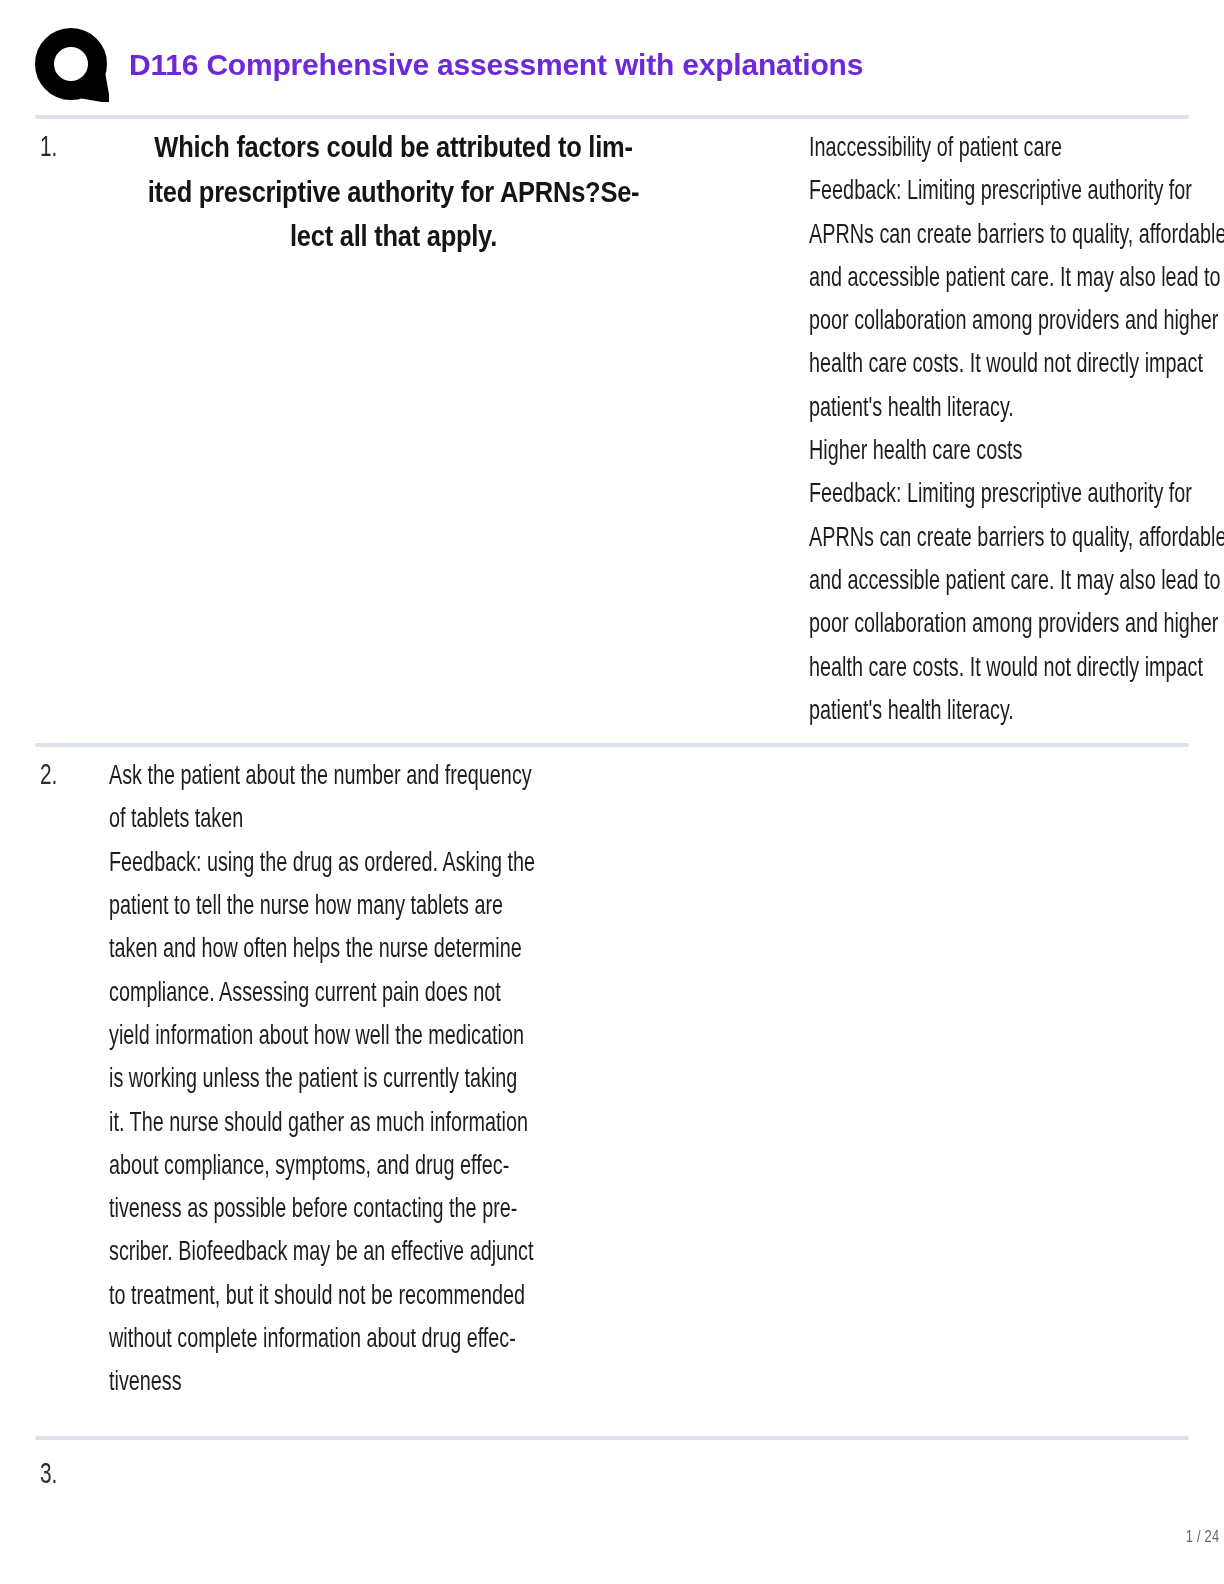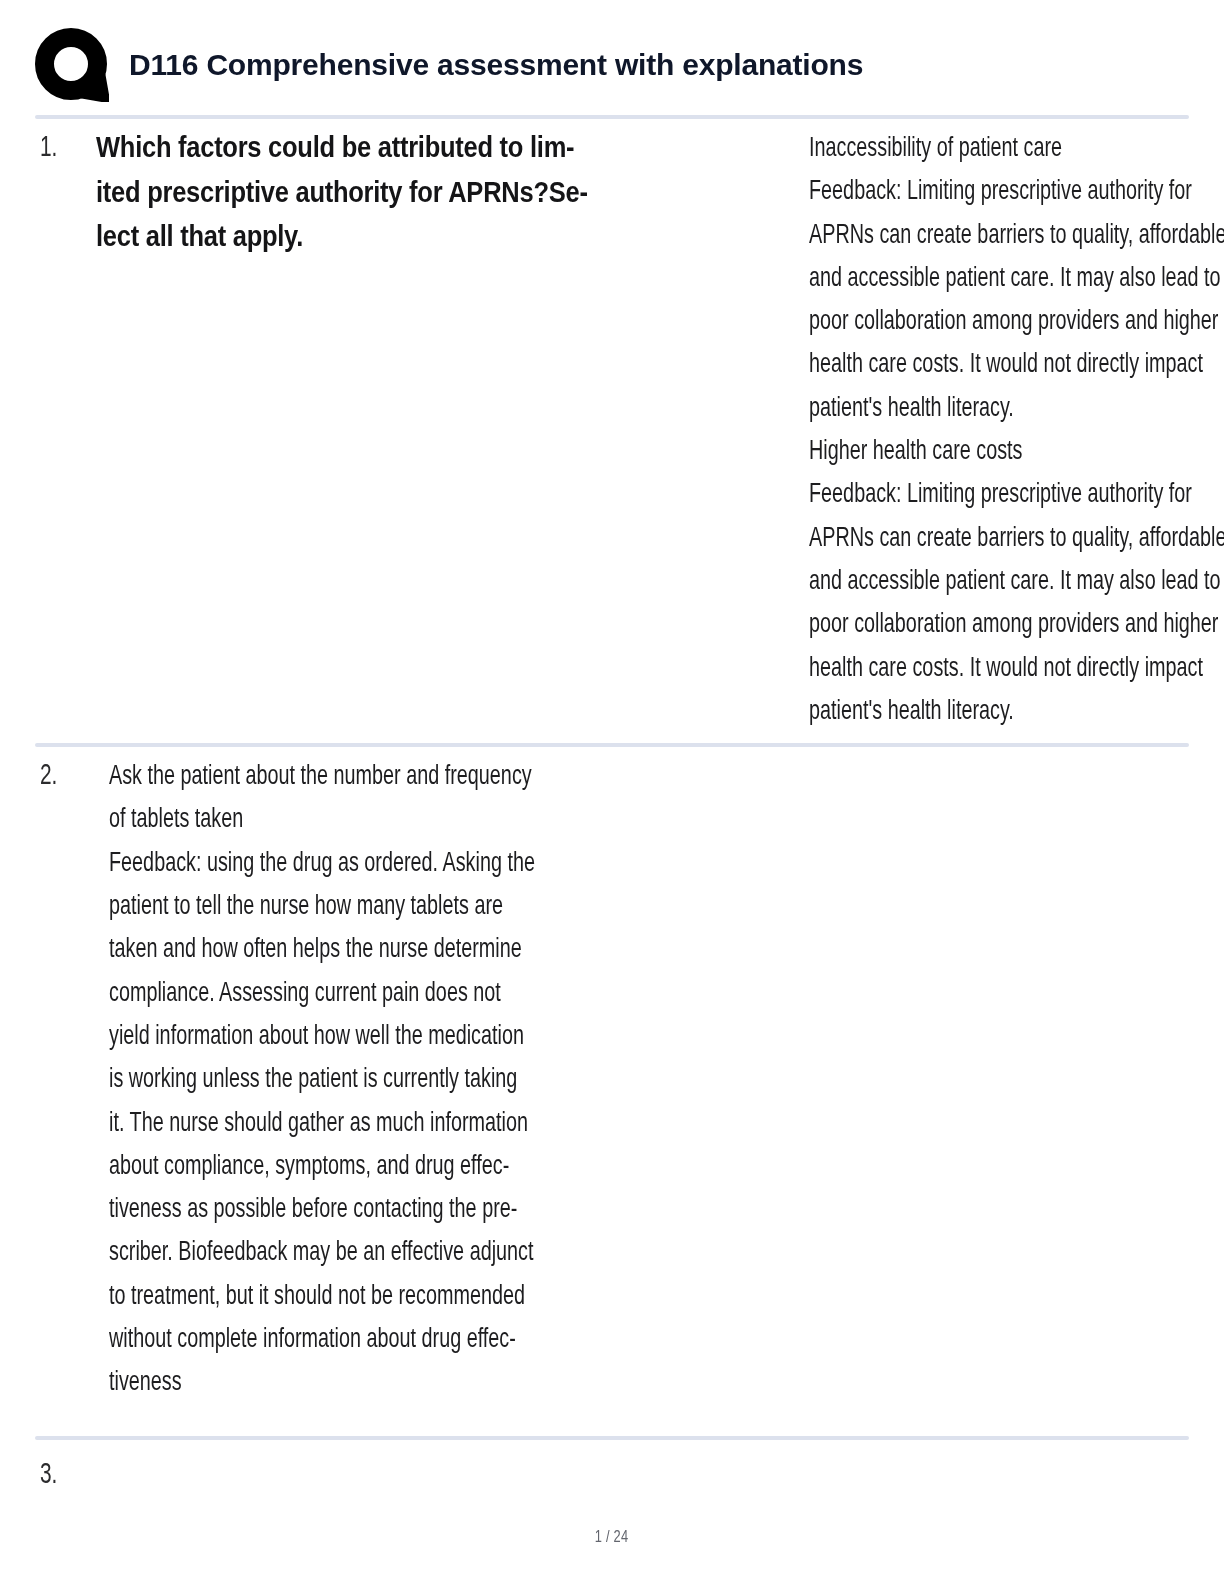--- a/index.html
+++ b/index.html
@@ -11,53 +11,53 @@
     color:#1b1b1d;
   }
   .page { width:100%; height:100%; position:relative; }
 
   
   .header { display:flex; align-items:center; padding:28px 35px 0 35px; height:102px; }
   .logo { width:74px; height:74px; flex:0 0 74px; }
   .title {
     margin-left:20px;
     font-size:30px; font-weight:700; letter-spacing:-0.2px;
-    color:#0f172a;
+    color:#6d28d9;
   }
 
   
   .divider { height:4px; background:#dce1ed; margin:0 35px; border-radius:2px; }
   .divider.under-header { margin-top:13px; }
 
   
   .item { display:flex; align-items:flex-start; padding:6px 55px 12px 40px; }
   .item.item-2 { padding-bottom:33px; }
   .item.item-3 { padding-top:12px; padding-bottom:0; height:58px; }
 
   .num { flex:0 0 56px; font-size:29px; line-height:43.3px; color:#2b2b2d; }
   .num-inner { display:inline-block; transform:scaleX(0.72); transform-origin:left top; }
 
-  .question { flex:0 0 594px; overflow:visible; }
+  .question { flex:0 0 594px; overflow:visible;text-align:center; }
   .q-inner {
     width:700px; transform:scaleX(0.85); transform-origin:left top;
     white-space:pre-line;
     font-size:30px; font-weight:700; letter-spacing:-0.3px;
     line-height:44.5px; color:#151517;
   }
 
   .answer { flex:1; margin-left:13px; overflow:visible; }
   .a-inner {
     width:655px; transform:scaleX(0.72); transform-origin:left top;
     white-space:pre-line;
     font-size:27.5px; font-weight:400;
     line-height:43.3px; color:#1d1d1f;
   }
 
   
-  .footer { position:absolute; left:0; right:0; bottom:38px; text-align:center; }
+  .footer { position:absolute; left:0; right:0; bottom:38px; text-align:right; }
   .footer-text {
     display:inline-block; transform:scaleX(0.78);
     font-size:16.5px; color:#63666e; letter-spacing:0.3px;
   }
 </style>
 </head>
 <body>
 
 <div class="page">
 

